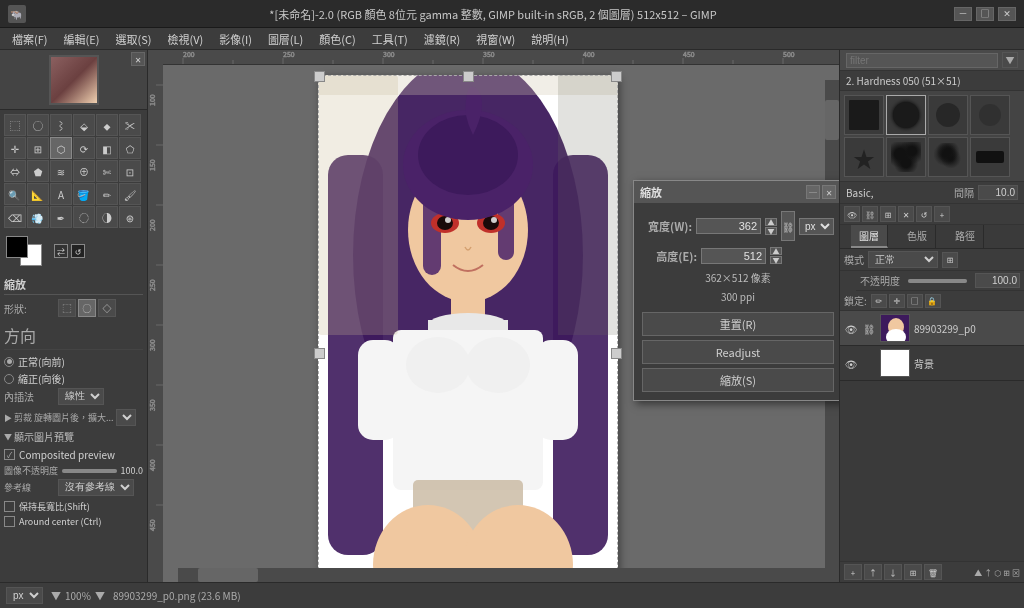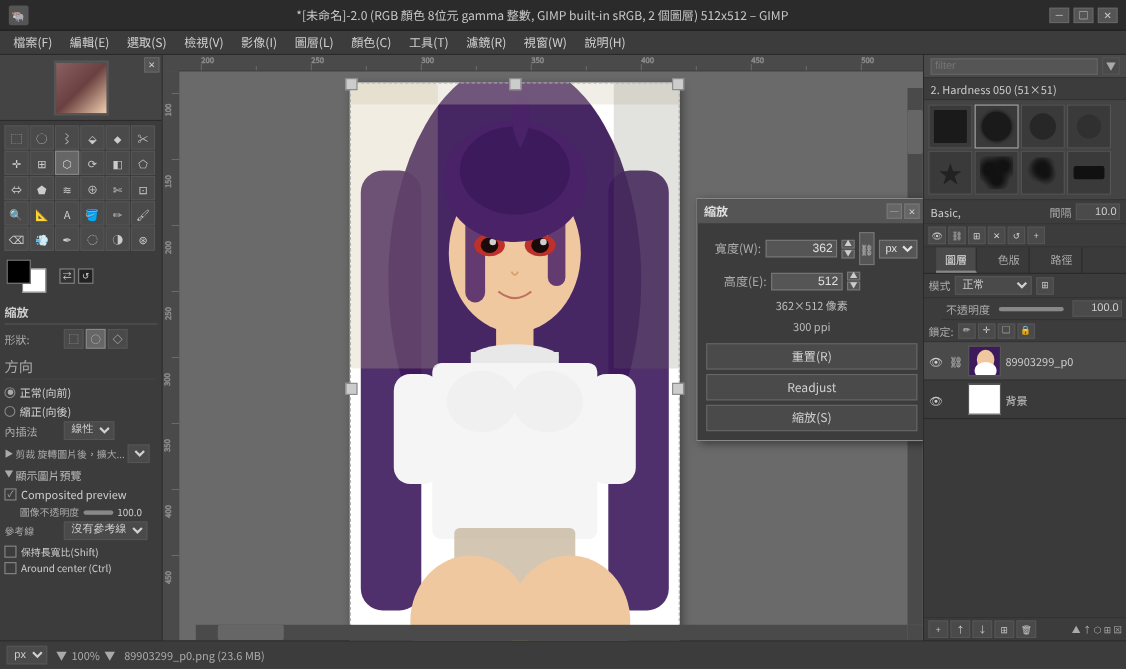--- a/index.html
+++ b/index.html
@@ -147,21 +147,21 @@
     .option-select {
       background: #4a4a4a;
       border: 1px solid #555;
       color: #d0d0d0;
       font-size: 10px;
       padding: 1px 2px;
       font-family: Liberation Mono, monospace;
     }
     .option-section {
       color: #aaa;
-      font-size: 13px;
+      font-size: 16px;
       padding: 2px 0;
       border-bottom: 1px solid #444;
       margin: 4px 0;
     }
     .radio-row {
       display: flex;
       align-items: center;
       gap: 4px;
       margin: 2px 0;
     }
@@ -175,21 +175,21 @@
     .radio-dot.checked::after {
       content: '';
       width: 5px; height: 5px;
       border-radius: 50%;
       background: #aaa;
     }
     .slider-row {
       display: flex;
       align-items: center;
       gap: 4px;
-      margin: 2px 14px;
+      margin: 2px 0;
     }
     .mini-slider {
       flex: 1;
       height: 4px;
       background: #555;
       border-radius: 2px;
       position: relative;
     }
     .mini-slider-fill {
       height: 100%;
@@ -309,20 +309,21 @@
       display: flex;
       align-items: center;
       margin-bottom: 6px;
       gap: 4px;
     }
     .dialog-row-label {
       width: 55px;
       color: #aaa;
       font-size: 11px;
       text-align: right;
+      font-weight: bold;
     }
     .dialog-input {
       width: 65px;
       background: #555;
       border: 1px solid #777;
       color: #e0e0e0;
       font-size: 11px;
       padding: 1px 3px;
       text-align: right;
     }

